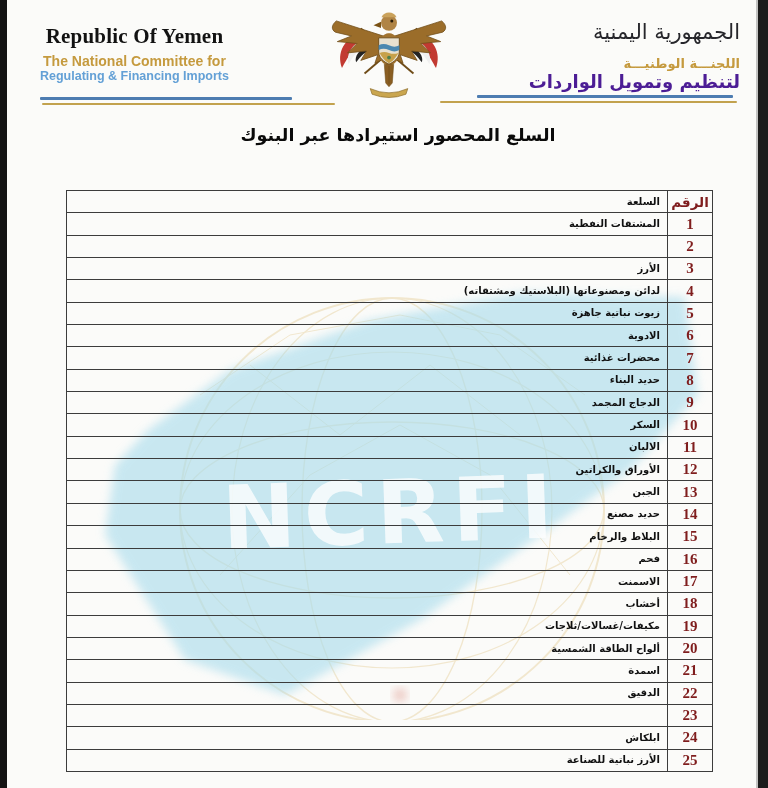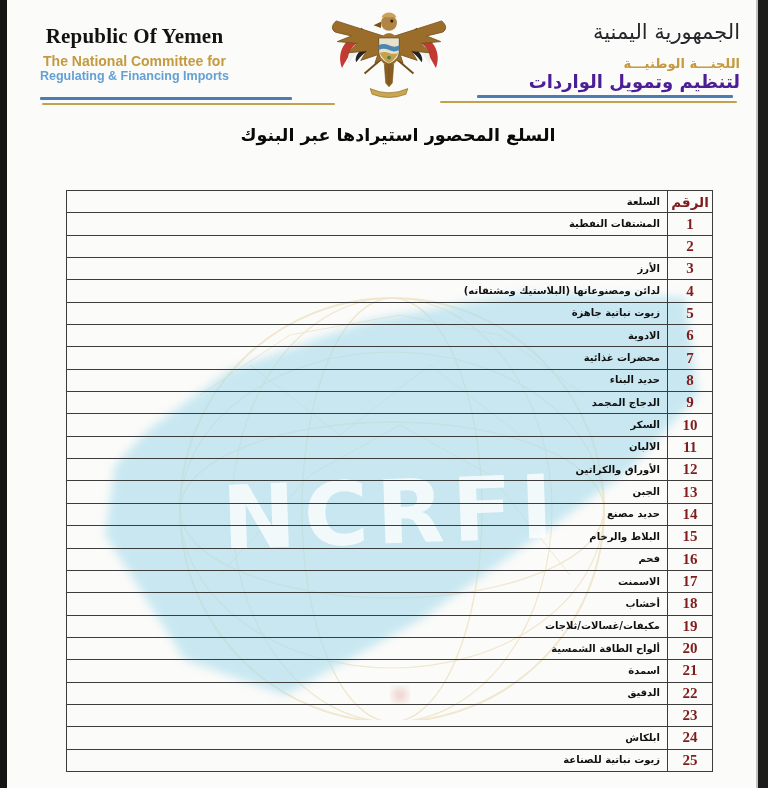--- a/index.html
+++ b/index.html
@@ -272,15 +272,15 @@
     <div class="cell-num">23</div>
   </div>
 
   <div class="trow">
     <div class="cell-num">24</div>
     <div class="cell-item">ابلكاش</div>
   </div>
 
   <div class="trow">
     <div class="cell-num">25</div>
-    <div class="cell-item">زيوت نباتية للصناعة</div>
+    <div class="cell-item">الأرز نباتية للصناعة</div>
   </div>
 </div>
 
 </body></html>

